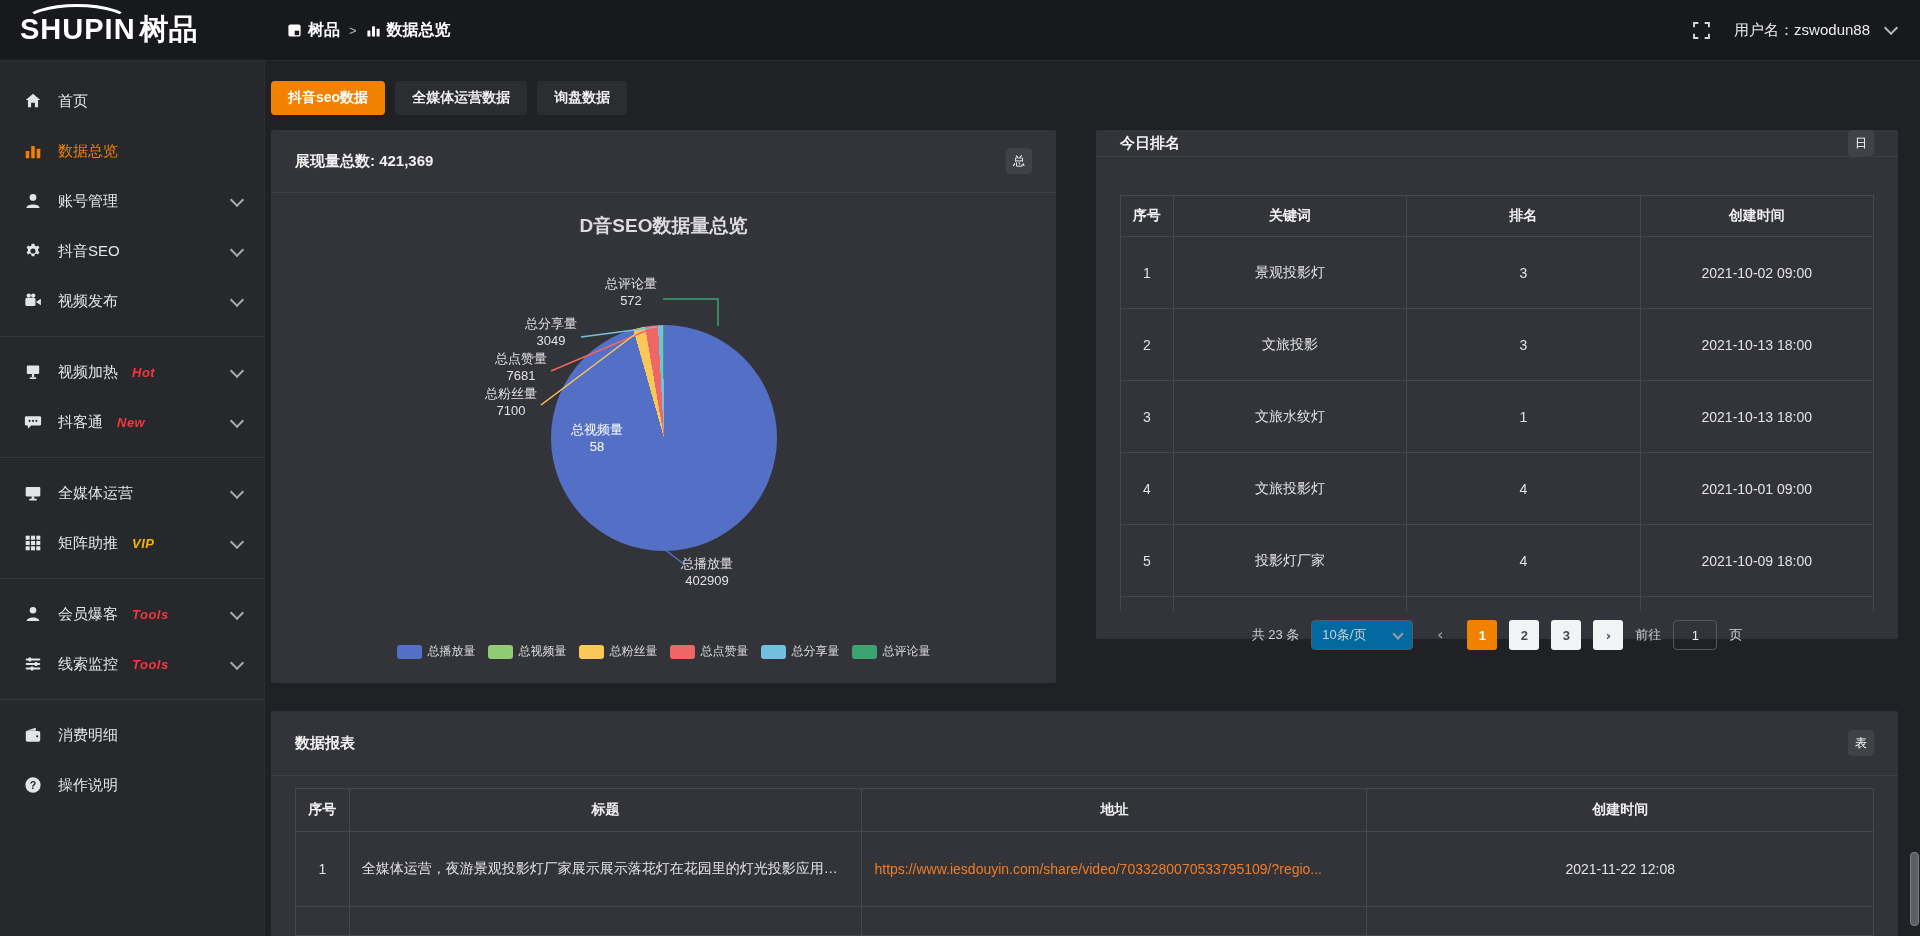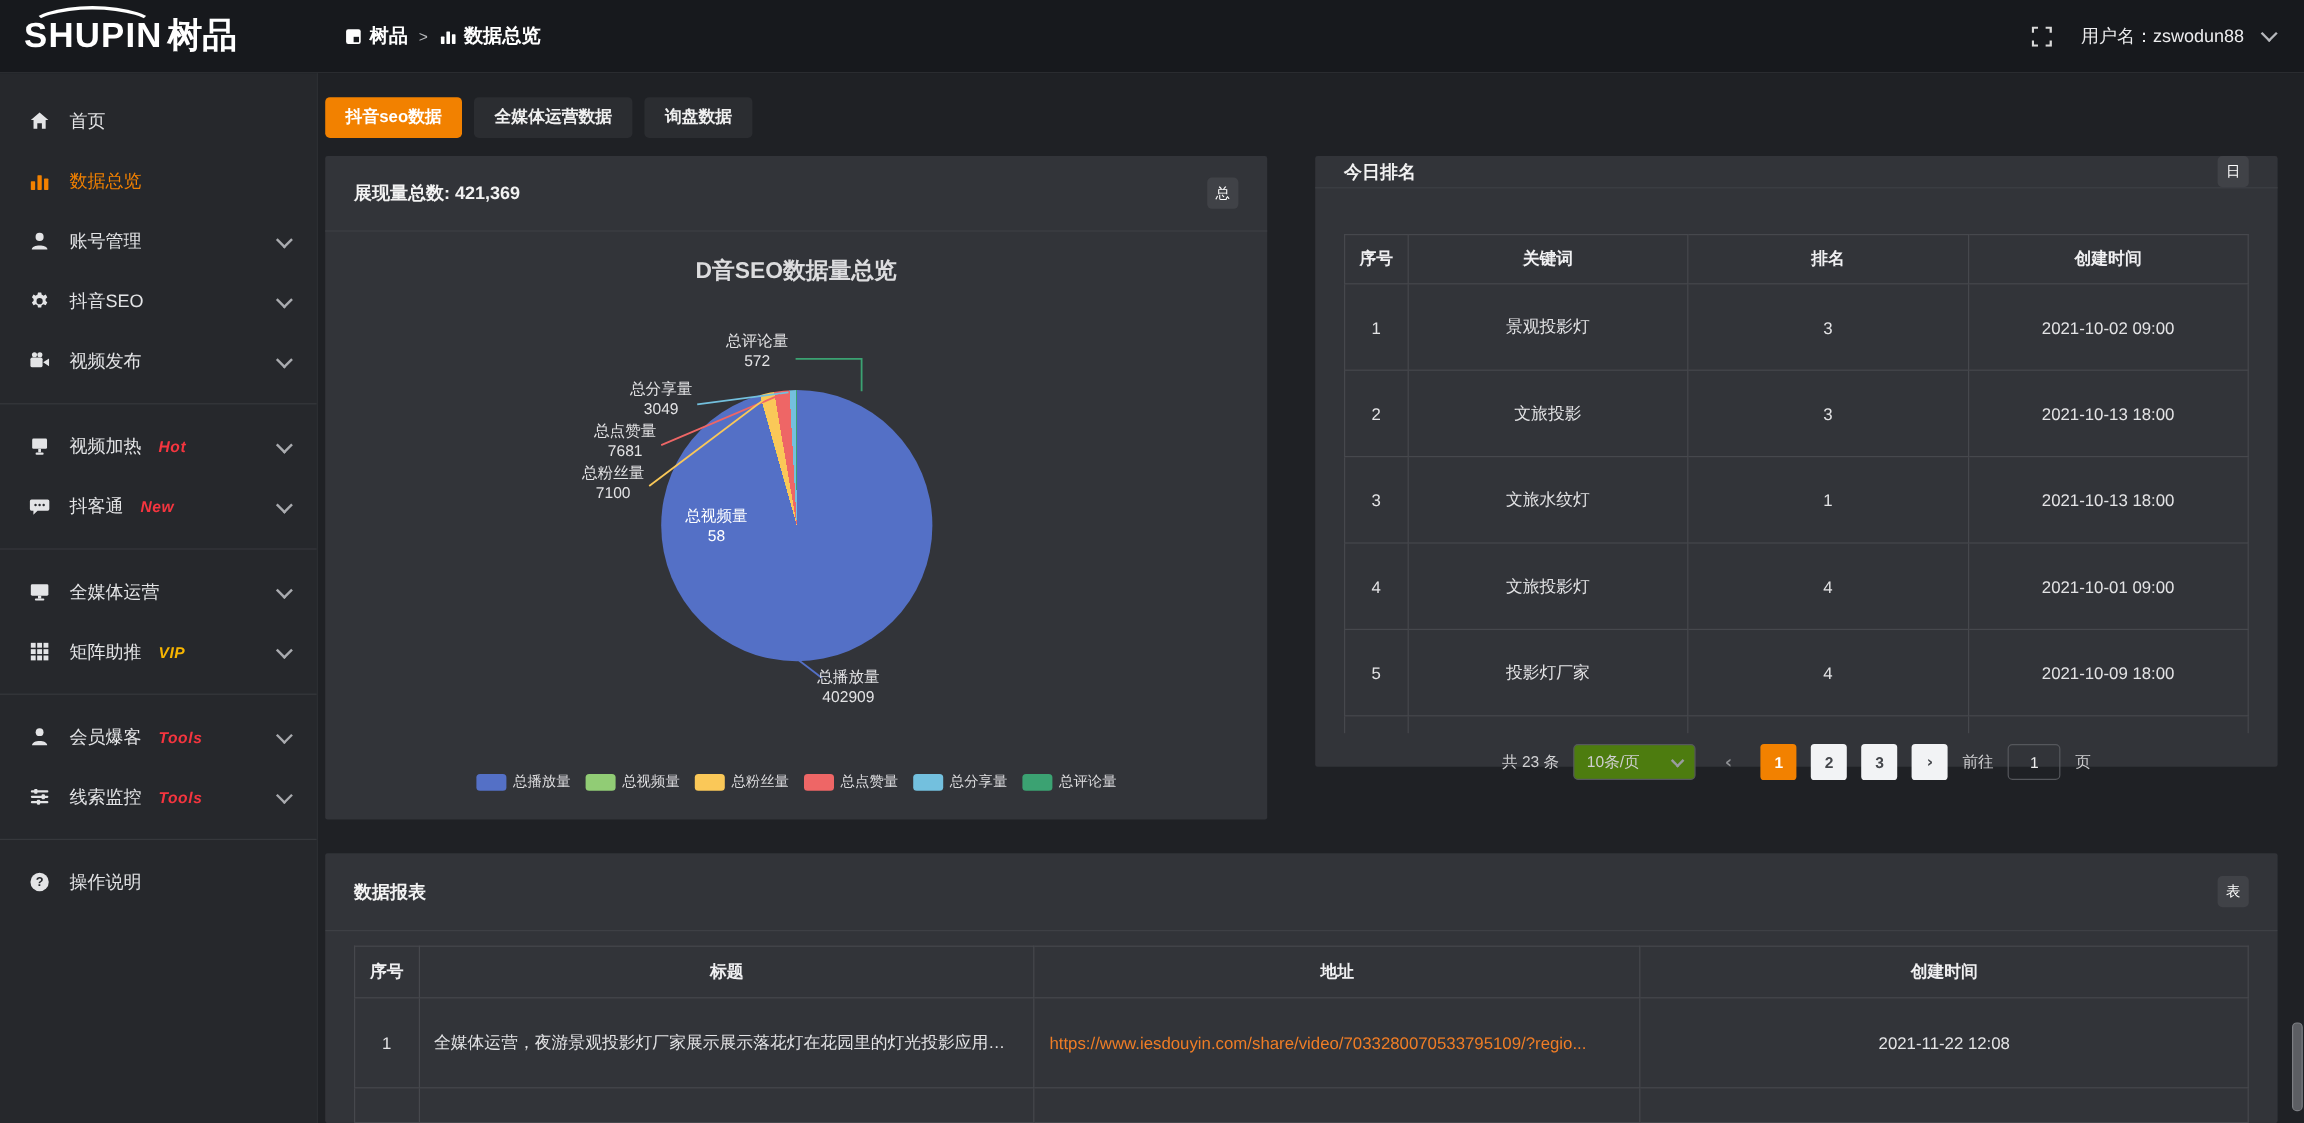--- a/index.html
+++ b/index.html
@@ -73,21 +73,21 @@
         overflow:hidden;white-space:nowrap;text-overflow:ellipsis;}
   th{height:38px;font-weight:bold;color:#f0f0f2;}
 
   .rank-card{flex:1;height:509px;display:flex;flex-direction:column;}
   .rank-body{padding:38px 24px 0;}
   .rank-table td{height:69px;}
   .rank-table tr.partial td{height:12px;border-bottom:none;}
 
   .pagination{display:flex;align-items:center;justify-content:center;gap:12px;margin-top:9px;
               font-size:13px;color:#cfcfd1;}
-  .page-select{width:102px;height:30px;border:1px solid #55575c;background:#4d7c0f;border-radius:4px;
+  .page-select{width:102px;height:30px;border:1px solid #55575c;background:#0369a1;border-radius:4px;
                display:flex;align-items:center;justify-content:space-between;padding:0 10px;
                box-sizing:border-box;cursor:pointer;}
   .page-select .chev{width:6px;height:6px;margin-top:-3px;border-color:#9a9ca0;}
   .page-btn{min-width:30px;height:30px;border-radius:3px;background:#f2f3f5;color:#45474c;
             font-weight:bold;display:flex;align-items:center;justify-content:center;
             font-size:13px;cursor:pointer;}
   .page-btn.active{background:#f28100;color:#fff;}
   .page-prev{background:transparent;color:#8f9195;font-size:15px;}
   .arrow-glyph{font-family:"DejaVu Sans",sans-serif;font-weight:bold;}
   .goto-input{width:44px;height:30px;border:1px solid #55575c;background:transparent;border-radius:4px;
@@ -303,20 +303,30 @@
               <rect x="6" y="10.2" width="2.4" height="3.6" rx="0.6"></rect>
             </svg>
         </span>
         <span>线索监控</span>
         <span class="badge" style="color: rgb(245, 53, 63);">Tools</span>
         <span class="chev"></span>
       </div>
 
       <div class="side-divider"></div>
 
+      <div class="side-item">
+        <span class="icon">
+          <svg width="18" height="18" viewBox="0 0 16 16" fill="currentColor">
+              <path d="M2 4.2 10.5 1.6v2.6z"></path>
+              <path d="M2.2 4.5h10.7a1.5 1.5 0 0 1 1.5 1.5v6.5a1.5 1.5 0 0 1-1.5 1.5H3.1a1.5 1.5 0 0 1-1.5-1.5V5z"></path>
+              <circle cx="11.7" cy="9.2" r="1" fill="#26282c"></circle>
+            </svg>
+        </span>
+        <span>消费明细</span>
+      </div>
 
       <div class="side-item">
         <span class="icon">
           <svg width="18" height="18" viewBox="0 0 16 16">
               <circle cx="8" cy="8" r="6.8" fill="currentColor"></circle>
               <text x="8" y="11.2" text-anchor="middle" font-size="9.5" font-weight="bold" fill="#26282c">?</text>
             </svg>
         </span>
         <span>操作说明</span>
       </div>

